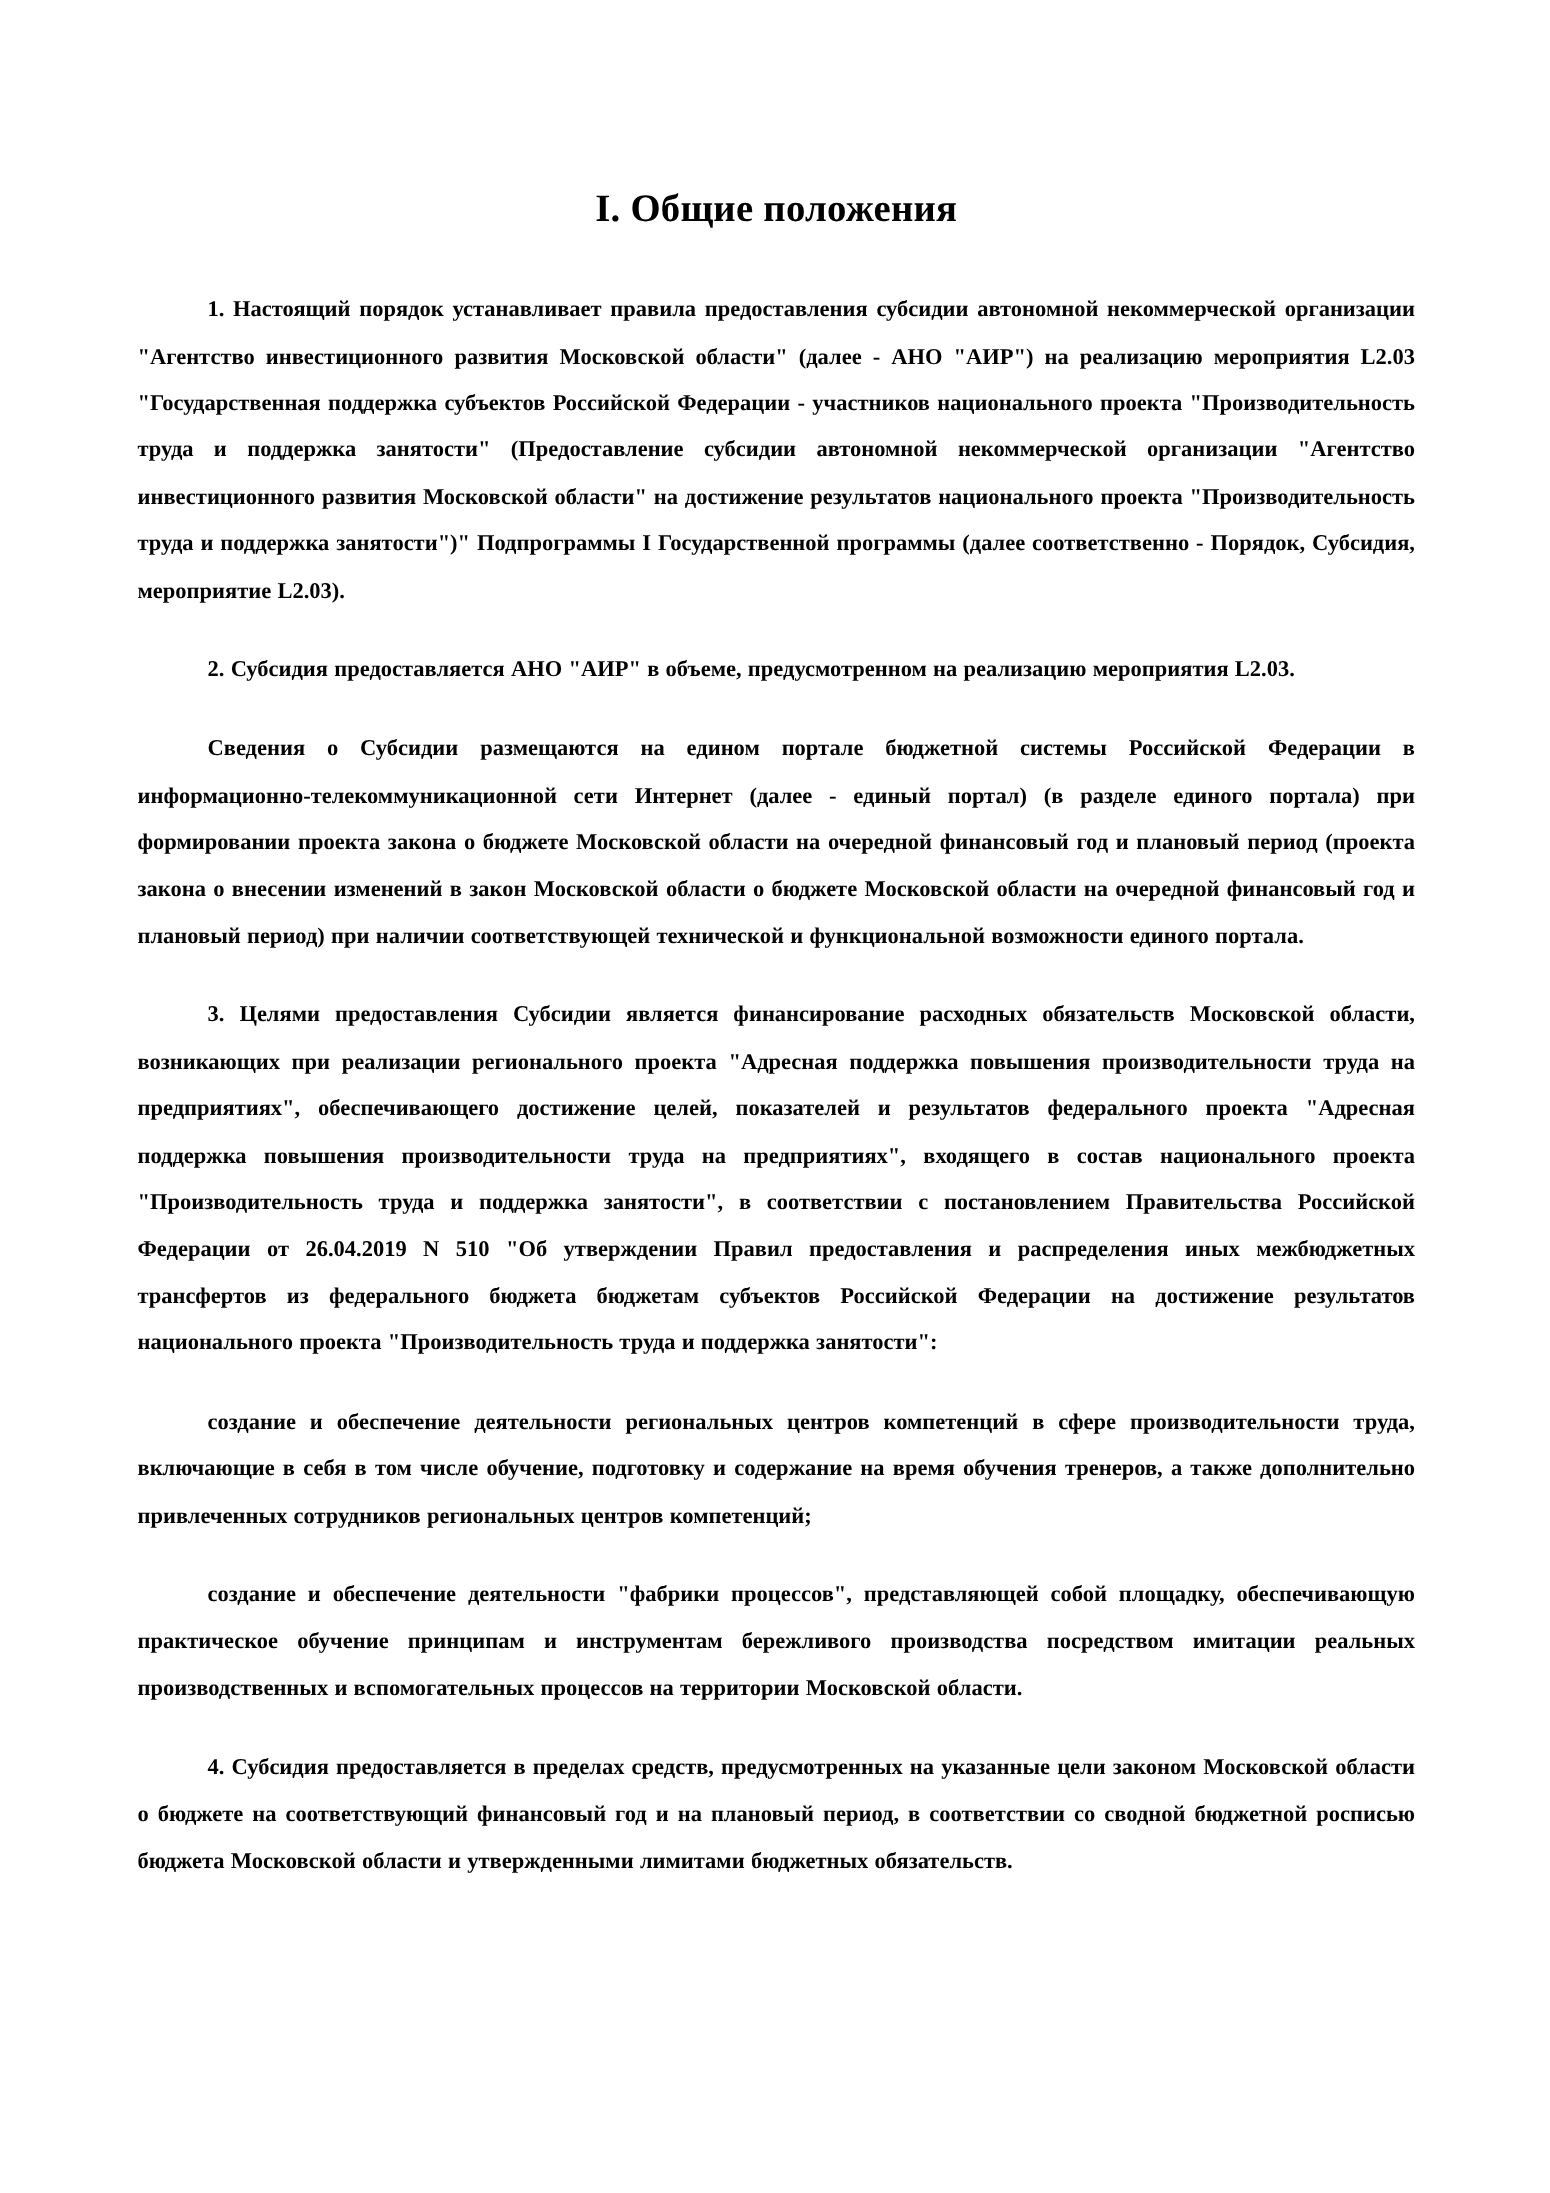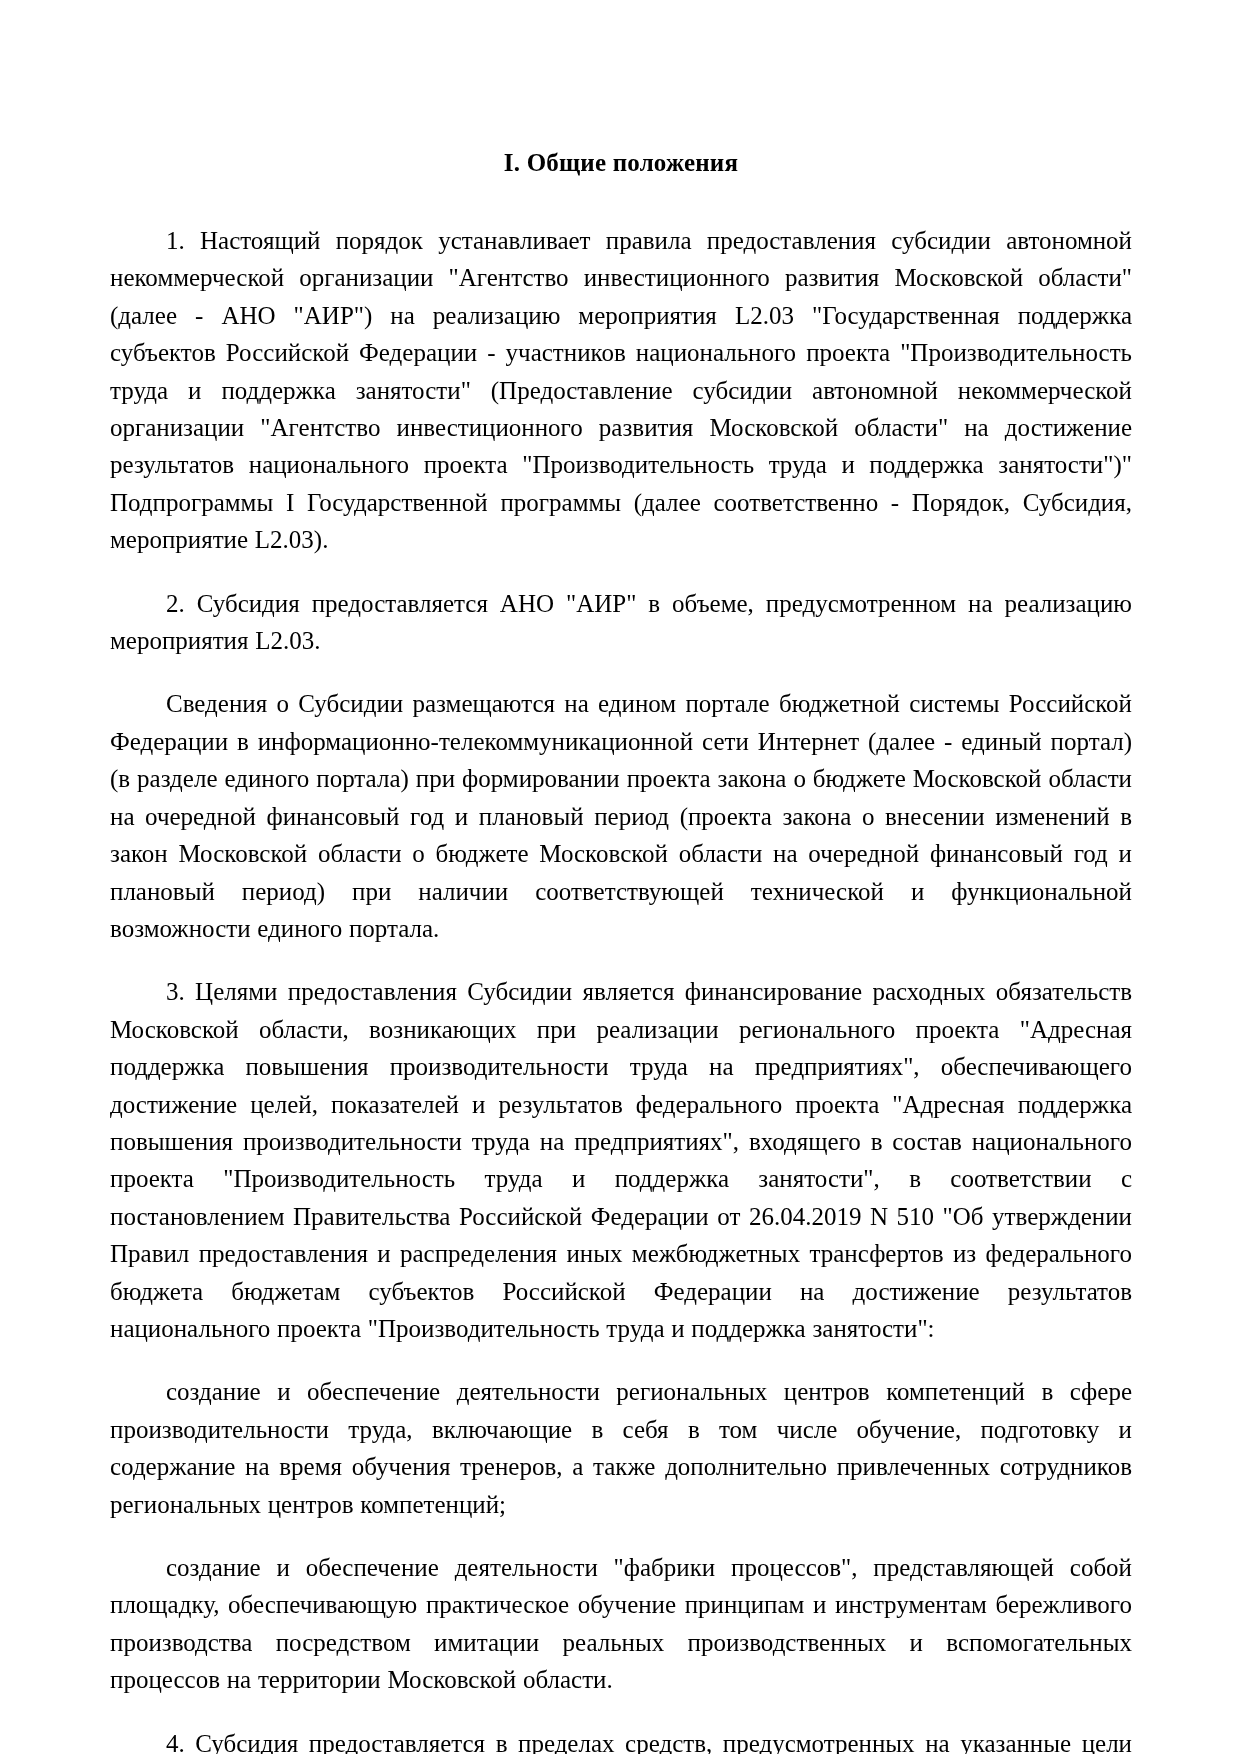--- a/index.html
+++ b/index.html
@@ -23,34 +23,35 @@
   }
   .content {
     position: absolute;
     left: 110px;
     top: 148px;
     width: 1022px;
   }
   .doc-title {
     text-align: center;
     font-weight: bold;
-    font-size: 25px;
+    font-size: 31px;
     line-height: 1.2;
     letter-spacing: 0.2px;
     margin: 0 0 44px 0;
   }
   p.para {
     margin: 0 0 26px 0;
-    font-size: 25px;
+    font-size: 18px;
     line-height: 37.4px;
     text-align: justify;
     text-indent: 56px;
     text-justify: inter-word;
     word-spacing: 0.5px;
     hyphens: none;
+    font-weight: bold;
   }
   p.para:last-child {
     margin-bottom: 0;
   }
 </style>
 </head>
 <body>
 
 <div class="page">
   <div class="content">

